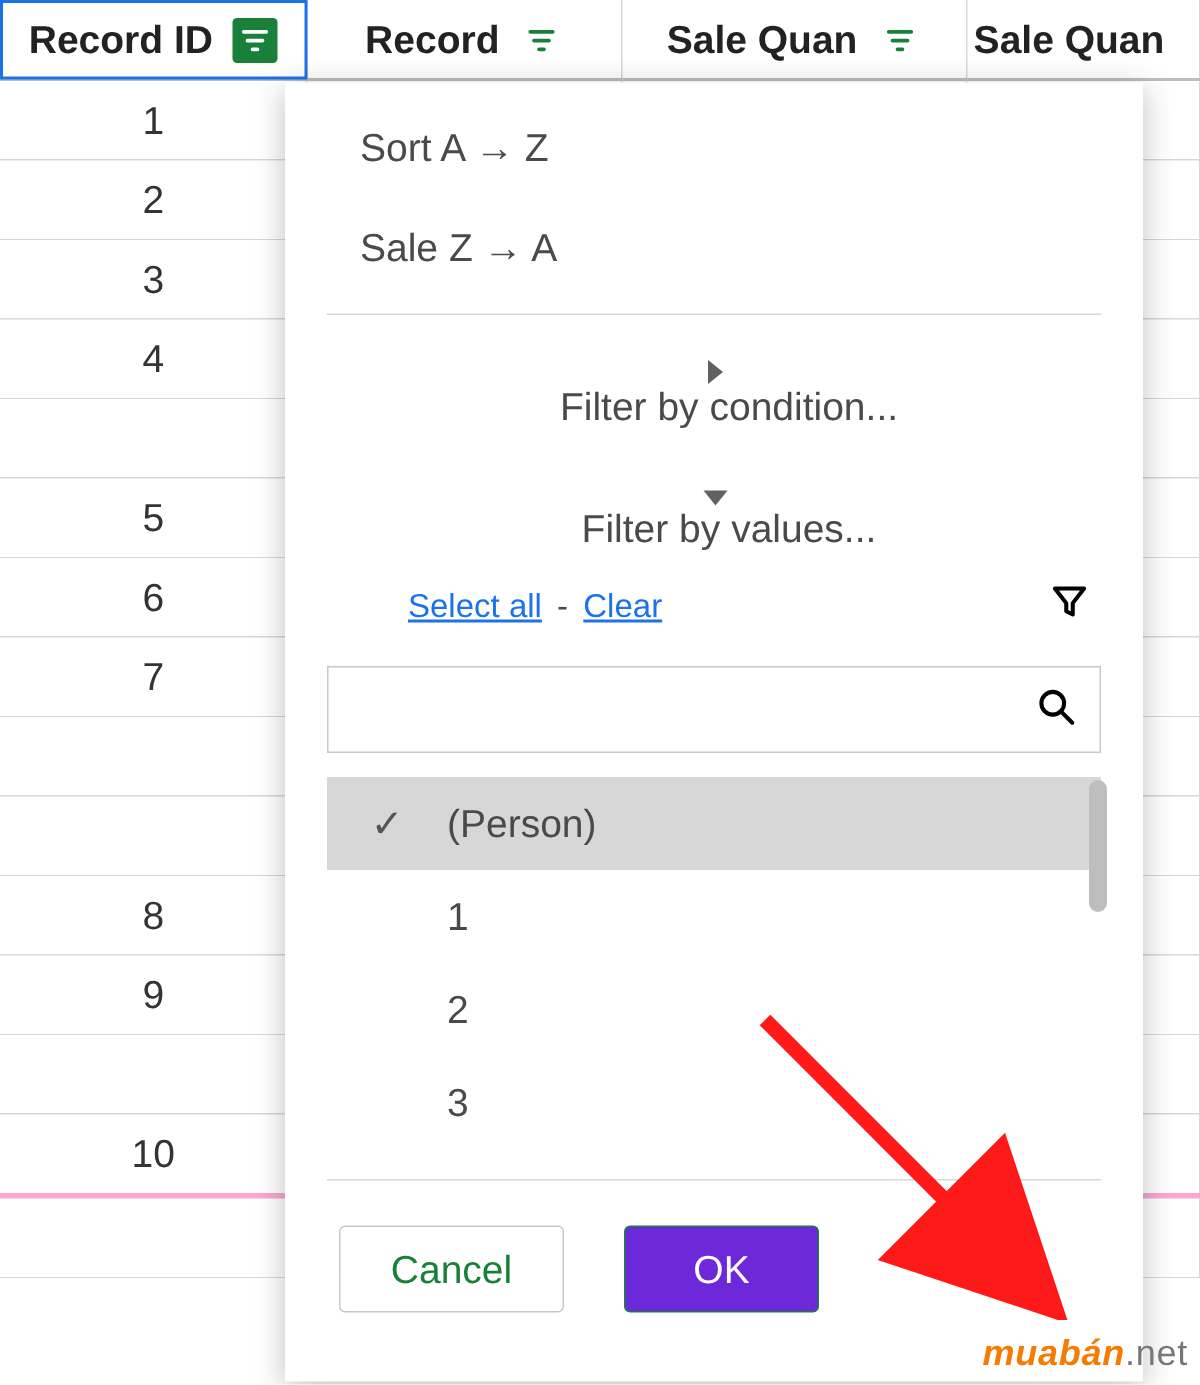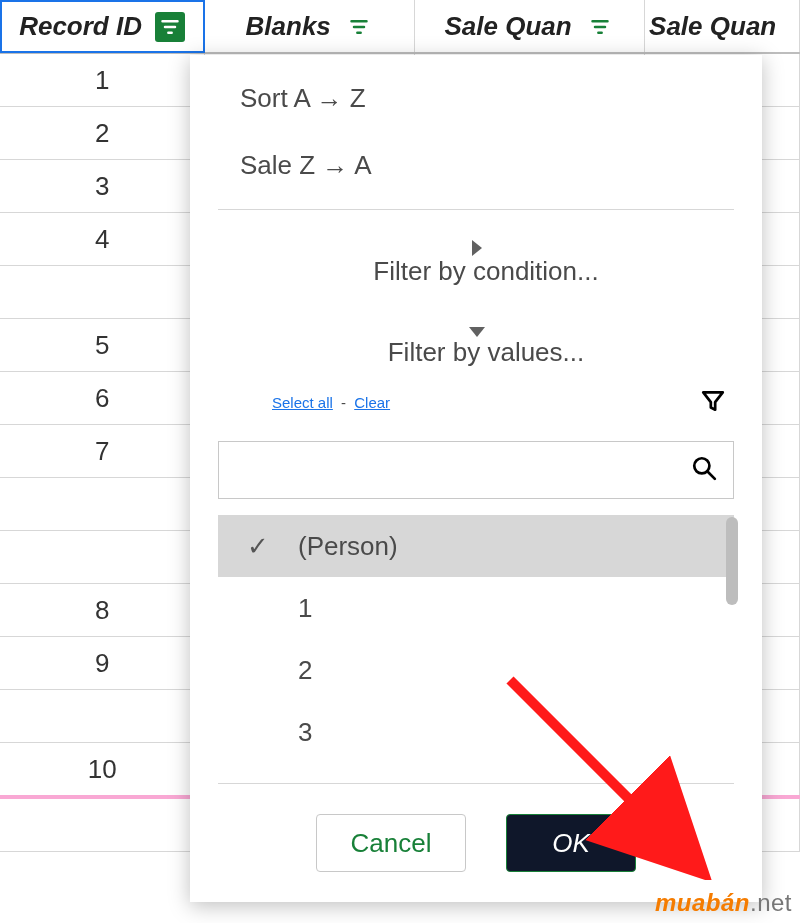--- a/index.html
+++ b/index.html
@@ -43,21 +43,20 @@
   .sheet .col-d { width: 155px; }
 
   .sheet th.selected {
     outline: 2px solid #1a73e8;
     outline-offset: -2px;
     z-index: 2;
   }
   .sheet th .hdr-label {
     display: inline-block;
     vertical-align: middle;
-    font-style: italic;
   }
 
   .filter-icon {
     display: inline-flex;
     align-items: center;
     justify-content: center;
     width: 30px; height: 30px;
     margin-left: 6px;
     vertical-align: middle;
   }
@@ -73,21 +72,21 @@
 
   
   .filter-popup {
     position: absolute;
     left: 190px;
     top: 55px;
     width: 572px;
     background: #fff;
     box-shadow: 0 4px 20px rgba(0,0,0,0.25);
     z-index: 20;
-    padding: 10px 0 30px 0;
+    padding: 10px 0 46px 0;
   }
   .popup-section { padding: 0 28px; }
 
   .sort-item {
     font-size: 26px;
     color: #4a4a4a;
     padding: 18px 50px;
     cursor: pointer;
   }
 
@@ -117,21 +116,21 @@
     border-left: 10px solid #616161;
   }
   .caret.down {
     border-left: 8px solid transparent;
     border-right: 8px solid transparent;
     border-top: 10px solid #616161;
   }
 
   .select-clear {
     padding: 0 0 14px 54px;
-    font-size: 15px;
+    font-size: 22px;
     color: #4a4a4a;
     display: flex;
     align-items: center;
     justify-content: space-between;
   }
   .select-clear a {
     color: #1a73e8;
     text-decoration: underline;
     cursor: pointer;
   }
@@ -189,21 +188,21 @@
     right: -4px;
     top: 2px;
     width: 12px;
     height: 88px;
     background: #bdbdbd;
     border-radius: 6px;
   }
 
   .btn-row {
     display: flex;
-    justify-content: center;
+    justify-content: flex-start;
     gap: 40px;
     padding: 0 36px;
     margin-top: 30px;
   }
   .btn {
     height: 58px;
     min-width: 150px;
     font-size: 26px;
     border-radius: 4px;
     display: inline-flex;
@@ -211,25 +210,24 @@
     justify-content: center;
     cursor: pointer;
     box-sizing: border-box;
   }
   .btn.cancel {
     border: 1px solid #c8c8c8;
     background: #fff;
     color: #188038;
   }
   .btn.ok {
-    background: #0f172a;
+    background: #6d28d9;
     color: #fff;
     border: 1px solid #188038;
     min-width: 130px;
-    font-style: italic;
   }
 
   
   .arrow-overlay {
     position: absolute;
     left: 490px;
     top: 660px;
     z-index: 30;
     pointer-events: none;
   }
@@ -265,21 +263,21 @@
     <tr>
       <th class="selected">
         <span class="hdr-label">Record ID</span>
         <span class="filter-icon active">
           <svg width="20" height="20" viewBox="0 0 24 24">
               <path d="M3 5h18M6 12h12M10 19h4" stroke="#fff" stroke-width="3" stroke-linecap="round"></path>
             </svg>
         </span>
       </th>
       <th>
-        <span class="hdr-label">Blanks</span>
+        <span class="hdr-label">Record</span>
         <span class="filter-icon">
           <svg width="20" height="20" viewBox="0 0 24 24">
               <path d="M3 5h18M6 12h12M10 19h4" stroke="#188038" stroke-width="3" stroke-linecap="round"></path>
             </svg>
         </span>
       </th>
       <th>
         <span class="hdr-label">Sale Quan</span>
         <span class="filter-icon">
           <svg width="20" height="20" viewBox="0 0 24 24">

